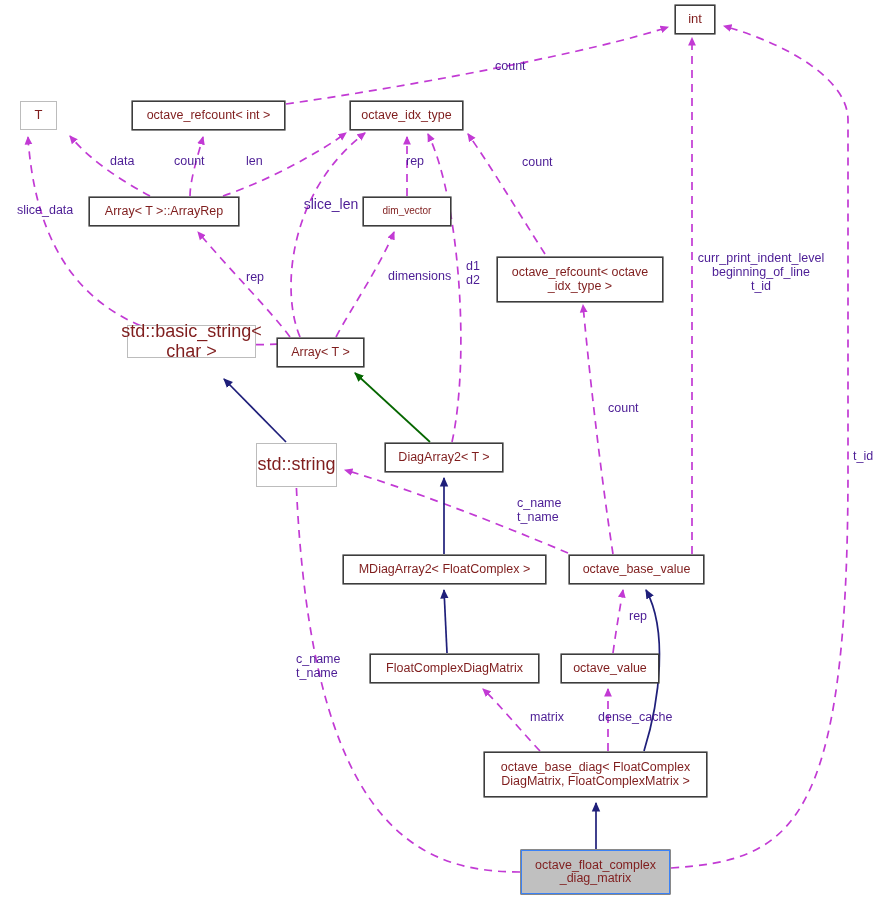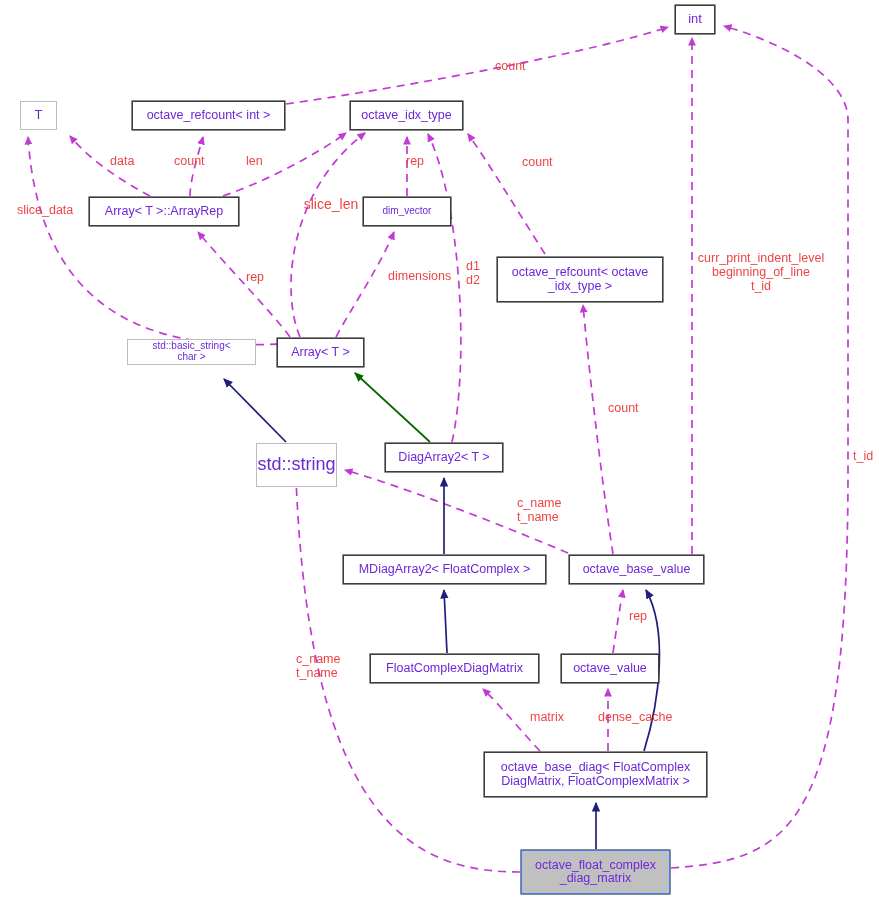--- a/index.html
+++ b/index.html
@@ -24,38 +24,38 @@
   }
   .node {
     position: absolute;
     box-sizing: border-box;
     display: flex;
     align-items: center;
     justify-content: center;
     text-align: center;
     line-height: 1.08;
     background: #ffffff;
-    color: #6d28d9;
+    color: #7f1d1d;
     white-space: pre;
   }
   .node.solid {
     border: 1px solid #3d3d3d;
     box-shadow: 0 0 0 0.6px #3d3d3d;
   }
   .node.faded {
     border: 1px solid #bcbcbc;
   }
   .node.highlight {
     background: #c0c0c0;
     border: 1px solid #3b82f6;
     box-shadow: 0 0 0 0.6px #3d3d3d;
   }
   .edge-label {
     position: absolute;
-    color: #ef4444;
+    color: #4c1d95;
     white-space: pre;
     text-align: center;
     line-height: 1.12;
     background: transparent;
     pointer-events: none;
   }
 </style>
 </head>
 <body>
 
@@ -135,21 +135,21 @@
   </svg>
 
   <div class="node faded" style="left:20px;  top:101px; width:37px;  height:29px;  font-size:13px;">T</div>
   <div class="node solid" style="left:675px; top:5px;   width:40px;  height:29px;  font-size:13px;">int</div>
   <div class="node solid" style="left:132px; top:101px; width:153px; height:29px;  font-size:12.5px;">octave_refcount&lt; int &gt;</div>
   <div class="node solid" style="left:350px; top:101px; width:113px; height:29px;  font-size:12.5px;">octave_idx_type</div>
   <div class="node solid" style="left:89px;  top:197px; width:150px; height:29px;  font-size:12.5px;">Array&lt; T &gt;::ArrayRep</div>
   <div class="node solid" style="left:363px; top:197px; width:88px;  height:29px;  font-size:10px;">dim_vector</div>
   <div class="node solid" style="left:497px; top:257px; width:166px; height:45px;  font-size:12.5px;">octave_refcount&lt; octave
 _idx_type &gt;</div>
-  <div class="node faded" style="left:127px; top:339px; width:129px; height:26px;  font-size:10px;">std::basic_string&lt;
+  <div class="node faded" style="left:127px; top:325px; width:129px; height:33px;  font-size:18px;">std::basic_string&lt;
 char &gt;</div>
   <div class="node solid" style="left:277px; top:338px; width:87px;  height:29px;  font-size:12.5px;">Array&lt; T &gt;</div>
   <div class="node faded" style="left:256px; top:443px; width:81px;  height:44px;  font-size:18px;">std::string</div>
   <div class="node solid" style="left:385px; top:443px; width:118px; height:29px;  font-size:12.5px;">DiagArray2&lt; T &gt;</div>
   <div class="node solid" style="left:343px; top:555px; width:203px; height:29px;  font-size:12.5px;">MDiagArray2&lt; FloatComplex &gt;</div>
   <div class="node solid" style="left:569px; top:555px; width:135px; height:29px;  font-size:12.5px;">octave_base_value</div>
   <div class="node solid" style="left:370px; top:654px; width:169px; height:29px;  font-size:12.5px;">FloatComplexDiagMatrix</div>
   <div class="node solid" style="left:561px; top:654px; width:98px;  height:29px;  font-size:12.5px;">octave_value</div>
   <div class="node solid" style="left:484px; top:752px; width:223px; height:45px;  font-size:12.5px;">octave_base_diag&lt; FloatComplex
 DiagMatrix, FloatComplexMatrix &gt;</div>

